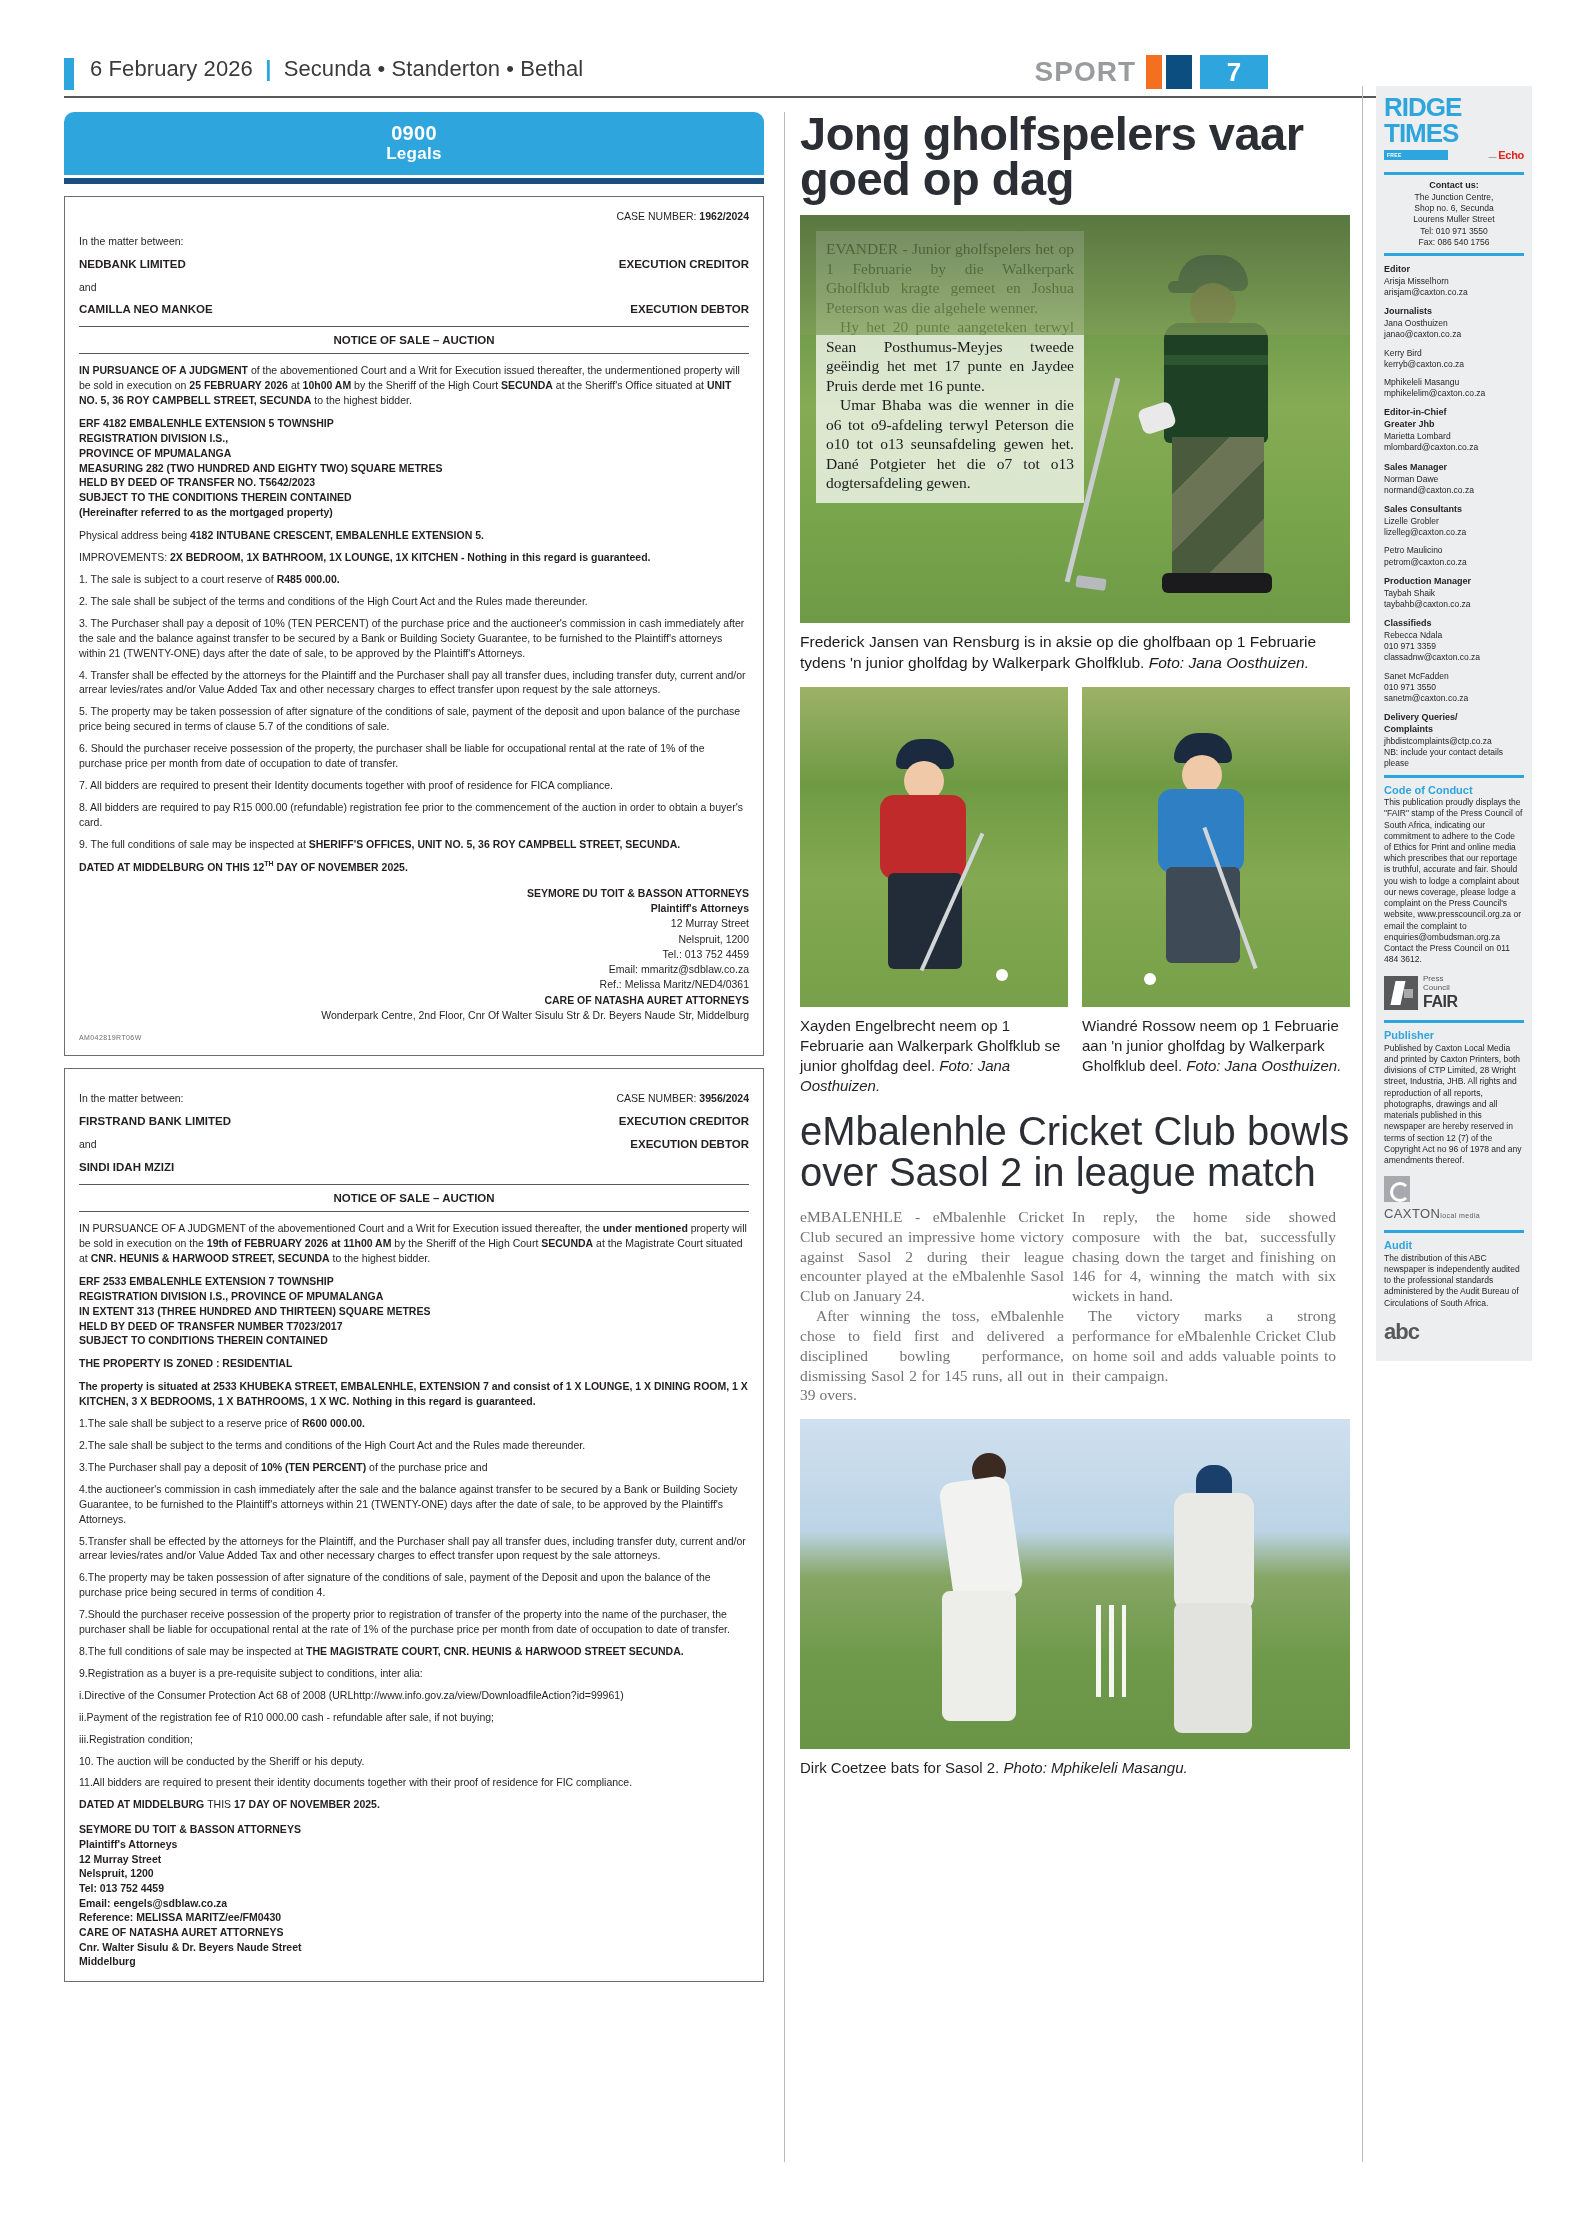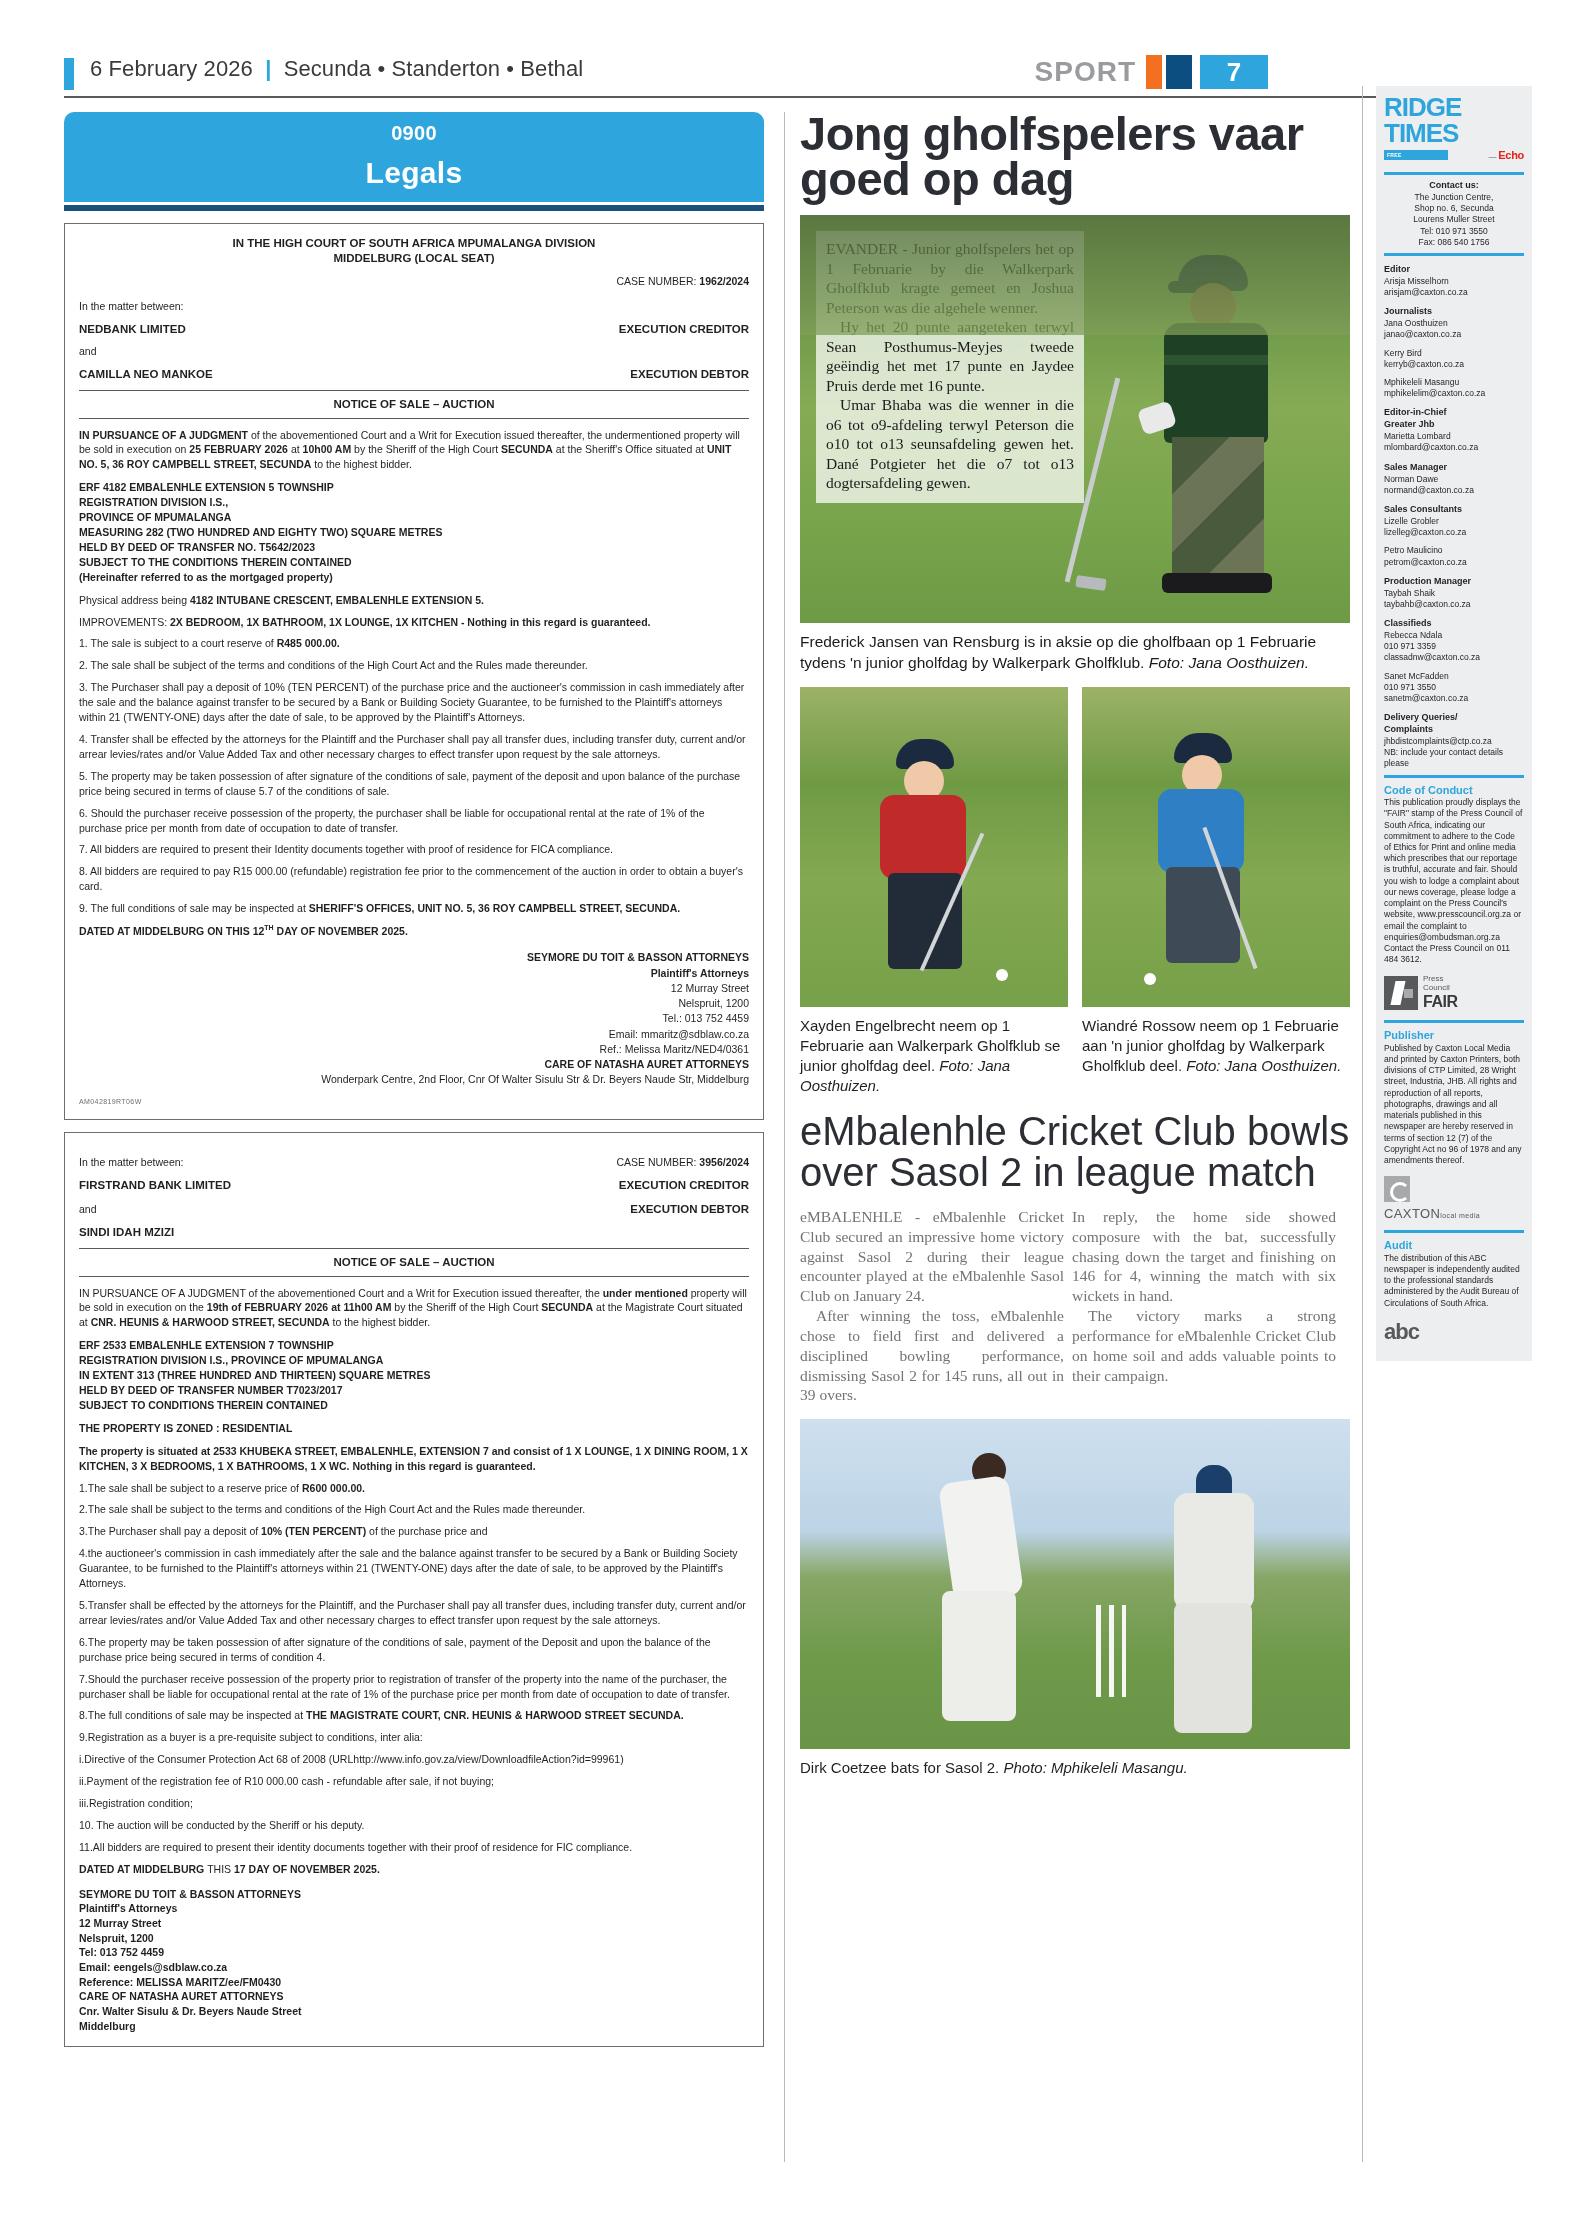--- a/index.html
+++ b/index.html
@@ -40,21 +40,21 @@
   .legals-col { position:absolute; left:64px; top:112px; width:700px; }
   .legals-banner {
     background:#2fa5dd; color:#fff; text-align:center;
     border-radius:10px 10px 0 0;
     padding:10px 0 12px 0;
     font-weight:800; font-size:21px; line-height:1.12;
     letter-spacing:.3px;
     font-family:"Liberation Sans Narrow","Liberation Sans",sans-serif;
   }
   .legals-banner .num { display:block; font-size:20px; }
-  .legals-banner .lbl { display:block; font-size:30px;margin-top:12px; }
+  .legals-banner .lbl { display:block; font-size:17px; }
   .legals-underline { height:6px; background:#1b4f7e; margin-top:3px; }
 
   .notice {
     border:1px solid #6d6e71;
     padding:12px 14px 12px 14px;
     margin-top:12px;
     font-size:10.5px;
     line-height:1.42;
     color:#231f20;
   }
@@ -237,24 +237,20 @@
   <div class="colrule" style="left:1362px; top:86px; height:2076px;"></div>
 
   <div class="legals-col">
     <div class="legals-banner">
       <span class="num">0900</span>
       <span class="lbl">Legals</span>
     </div>
     <div class="legals-underline"></div>
 
     <div class="notice">
-      <div class="n-court">
-        <div>IN THE HIGH COURT OF SOUTH AFRICA MPUMALANGA DIVISION</div>
-        <div>MIDDELBURG (LOCAL SEAT)</div>
-      </div>
       <div class="n-case">
         <span>CASE NUMBER:</span>
         <b>1962/2024</b>
       </div>
       <div class="n-small">In the matter between:</div>
       <div class="n-row">
         <span class="n-party">NEDBANK LIMITED</span>
         <span class="n-role">EXECUTION CREDITOR</span>
       </div>
       <div class="n-small">and</div>

